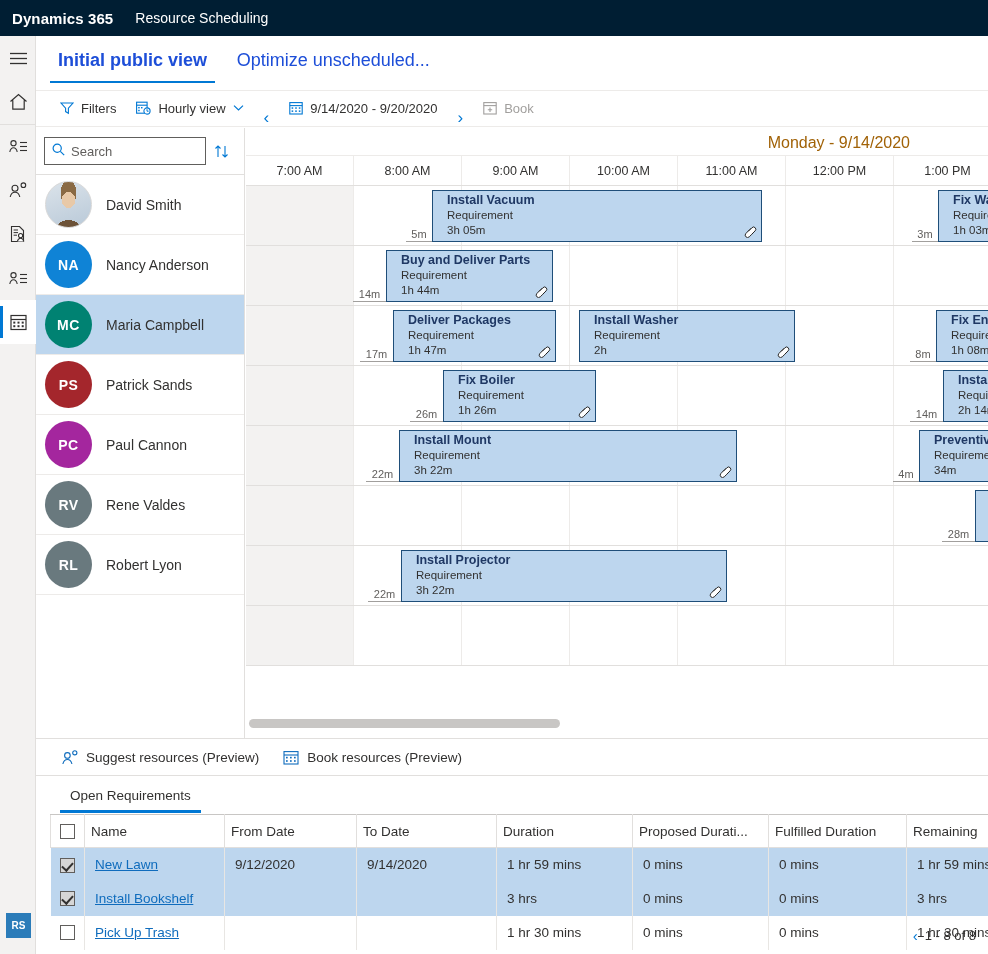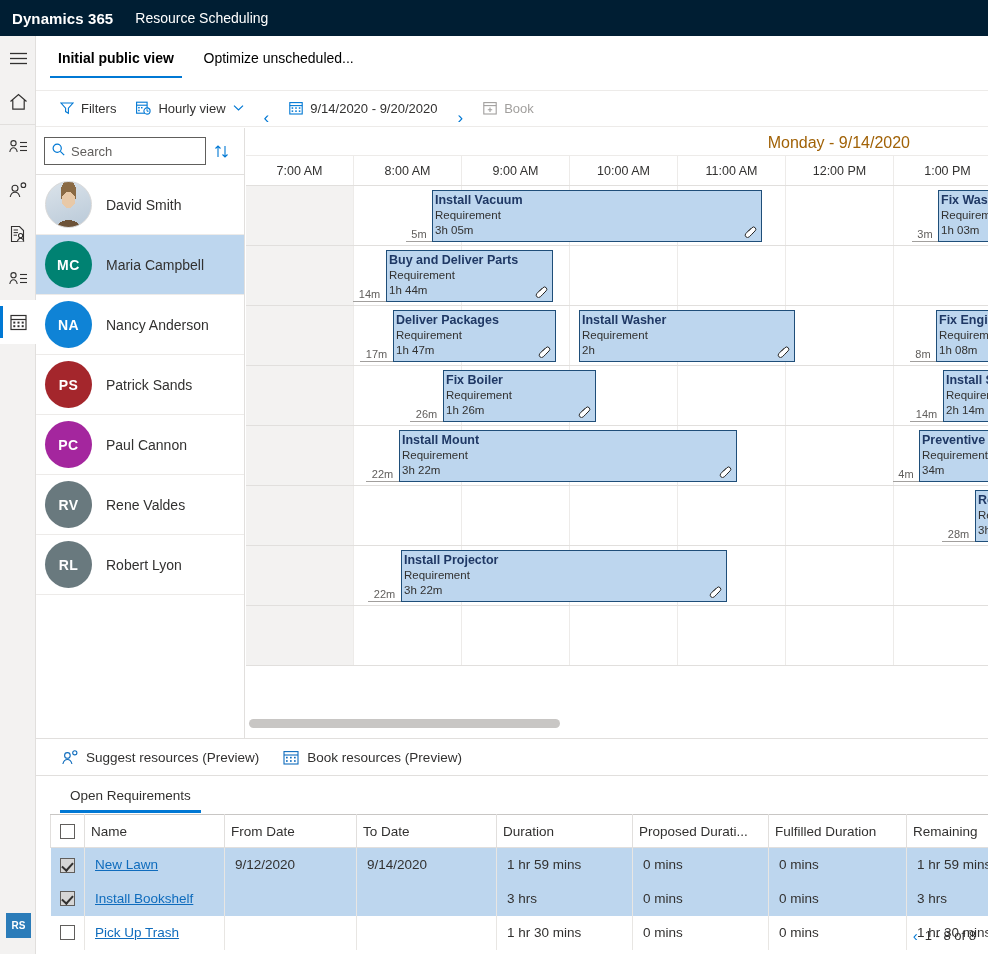--- a/index.html
+++ b/index.html
@@ -43,21 +43,21 @@
     display:flex; align-items:center; justify-content:center;
   }
 
   
   #main { position:absolute; left:36px; top:36px; width:952px; height:918px; background:#fff; }
 
   
   #viewtabs { height:40px; position:relative; background:#fff; padding-top:14px; }
   .vtab {
     display:inline-block; padding:0 8px 12px 8px; margin-left:10px;
-    font-size:14px; color:#000000; cursor:pointer; position:relative;
+    font-size:18px; color:#1d4ed8; cursor:pointer; position:relative;
   }
   .vtab:first-child { margin-left:14px; }
   .vtab.active { font-weight:bold; }
   .vtab.active::after {
     content:""; position:absolute; left:0; right:0; bottom:0; height:2px; background:#0078d4;
   }
   #tabrule { position:absolute; left:0; right:0; top:54px; height:1px; background:#edebe9; }
 
   
   #cmdbar {
@@ -114,21 +114,21 @@
   }
   #gridbody { position:relative; height:480px; }
   .gridrow { height:60px; position:relative; border-bottom:1px solid #e1dfdd; }
   .gridrow .cols { position:absolute; inset:0; display:flex; }
   .gridrow .col { width:108px; flex:0 0 108px; border-right:1px solid #edebe9; }
   .gridrow .col.shade { background:#f3f2f1; }
 
   .booking {
     position:absolute; top:4px; height:52px;
     background:#bdd6ee; border:1px solid #1f4e79;
-    padding:2px 5px 0 2px; overflow:hidden; cursor:pointer;
+    padding:2px 5px 0 14px; overflow:hidden; cursor:pointer;
   }
   .booking .bt { font-size:12.5px; font-weight:bold; color:#1f3864; white-space:nowrap; line-height:15px; }
   .booking .bs { font-size:11.5px; color:#323130; line-height:15px; white-space:nowrap; }
   .booking .bd { font-size:11.5px; color:#323130; line-height:15px; white-space:nowrap; }
   .booking .lock {
     position:absolute; right:4px; bottom:3px; width:13px; height:13px;
   }
   .travel {
     position:absolute; height:52px; top:4px; display:flex; align-items:flex-end; justify-content:center;
     pointer-events:none;
@@ -345,27 +345,27 @@
             <path d="M4 13 V2 M1.5 4.5 L4 2 L6.5 4.5" fill="none" stroke="#0078d4" stroke-width="1.1"></path>
             <path d="M11 2 V13 M8.5 10.5 L11 13 L13.5 10.5" fill="none" stroke="#0078d4" stroke-width="1.1"></path>
           </svg>
         </div>
       </div>
       <div id="reslist">
           <div class="resrow">
             <div class="avatar photo" style="background: radial-gradient(circle at 50% 118%, rgb(109, 83, 56) 0px, rgb(109, 83, 56) 26%, transparent 26%), radial-gradient(at 50% 40%, rgb(232, 201, 168) 0px, rgb(232, 201, 168) 21%, transparent 21%), radial-gradient(at 50% 24%, rgb(138, 106, 68) 0px, rgb(138, 106, 68) 25%, transparent 25%), linear-gradient(160deg, rgb(219, 227, 234), rgb(185, 201, 216));"></div>
             <div class="resname">David Smith</div>
           </div>
+          <div class="resrow">
+            <div class="avatar" style="background: rgb(15, 131, 214);">NA</div>
+            <div class="resname">Nancy Anderson</div>
+          </div>
           <div class="resrow selected">
             <div class="avatar" style="background: rgb(0, 130, 114);">MC</div>
             <div class="resname">Maria Campbell</div>
-          </div>
-          <div class="resrow">
-            <div class="avatar" style="background: rgb(15, 131, 214);">NA</div>
-            <div class="resname">Nancy Anderson</div>
           </div>
           <div class="resrow">
             <div class="avatar" style="background: rgb(164, 38, 44);">PS</div>
             <div class="resname">Patrick Sands</div>
           </div>
           <div class="resrow">
             <div class="avatar" style="background: rgb(164, 38, 158);">PC</div>
             <div class="resname">Paul Cannon</div>
           </div>
           <div class="resrow">

